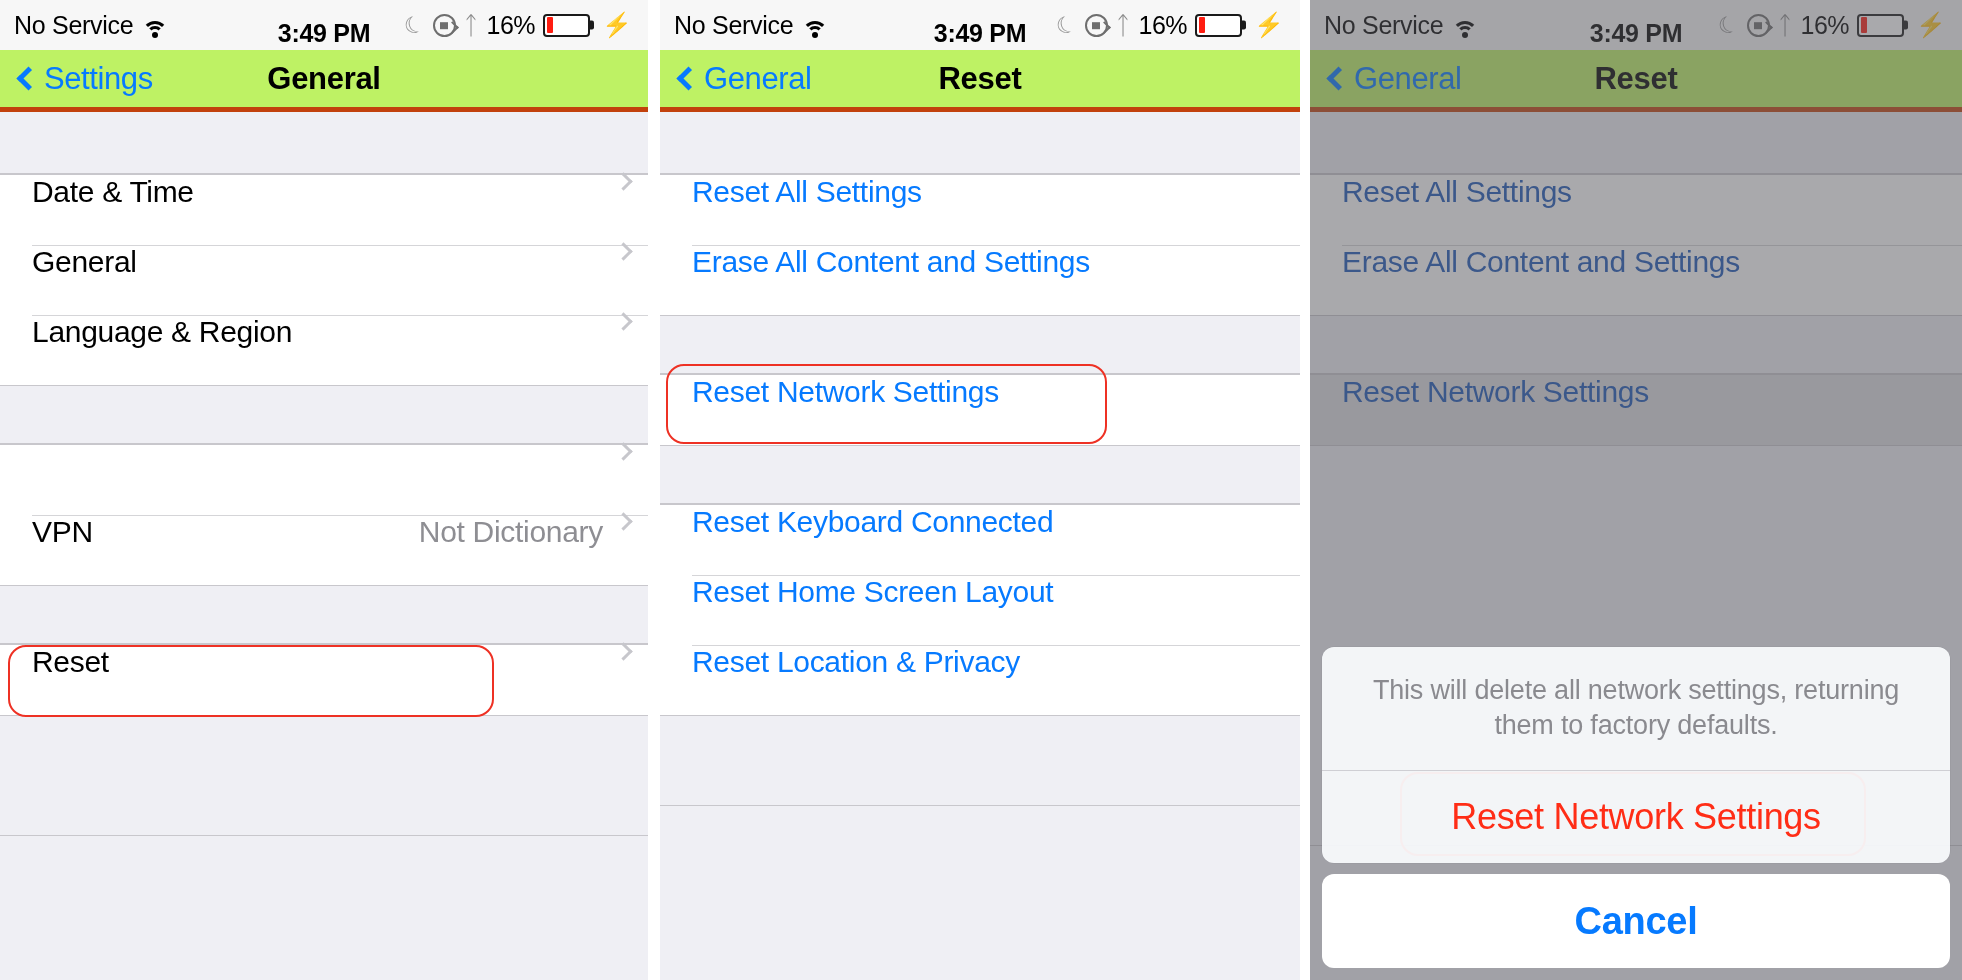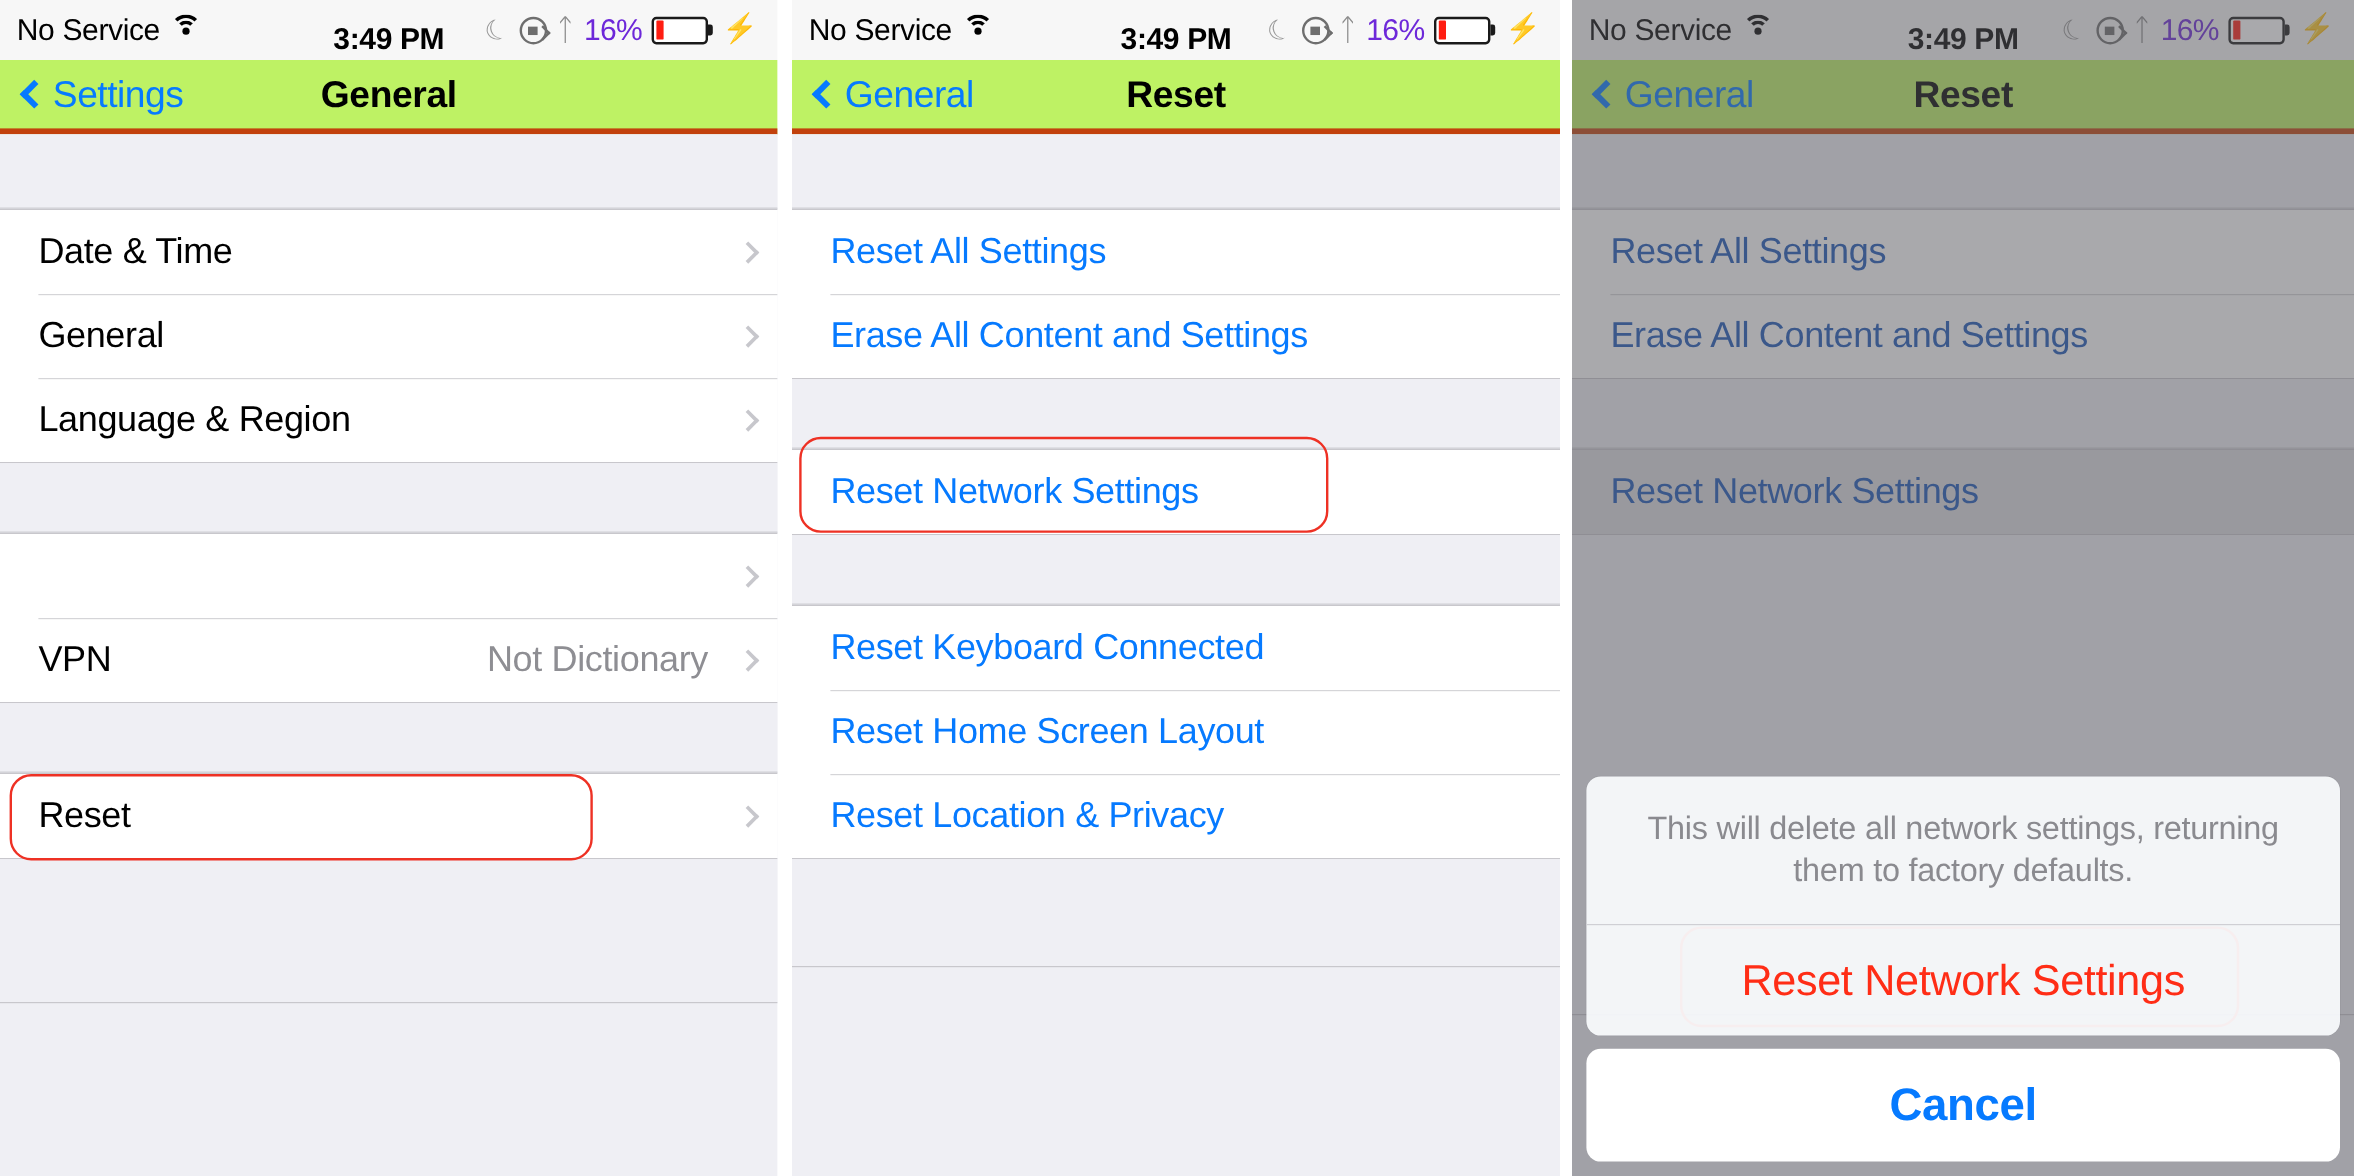--- a/index.html
+++ b/index.html
@@ -19,21 +19,21 @@
   .phone.p3 { width: 652px; }
 
   
   .statusbar {
     height: 50px; background: #f7f7f7;
     display: flex; align-items: center;
     padding: 0 16px 0 14px;
     position: relative;
     border-bottom: 0;
   }
-  .sb-left { display: flex; align-items: flex-start; gap: 9px; }
+  .sb-left { display: flex; align-items: flex-end; gap: 9px; }
   .sb-carrier { font-size: 25px; color: #000; letter-spacing: -0.3px; }
   .wifi-ico { display: inline-block; width: 26px; height: 20px; position: relative; }
   .wifi-ico i {
     position: absolute; border: 3.2px solid #000; border-bottom-color: transparent;
     border-left-color: transparent; border-right-color: transparent;
     border-radius: 50%; left: 50%; transform: translateX(-50%);
   }
   .wifi-ico i:nth-child(1) { width: 26px; height: 26px; top: 1px; }
   .wifi-ico i:nth-child(2) { width: 16px; height: 16px; top: 6px; }
   .wifi-ico i:nth-child(3) {
@@ -58,21 +58,21 @@
   .lock-ico::before {
     content: ""; position: absolute; width: 8px; height: 7px;
     background: #6e6e6e; left: 50%; top: 50%; transform: translate(-50%,-40%);
   }
   .lock-ico::after {
     content: ""; position: absolute; width: 7px; height: 7px;
     border-top: 2.2px solid #6e6e6e; border-right: 2.2px solid #6e6e6e;
     right: -3px; top: 7px; transform: rotate(45deg);
   }
   .bt-ico { font-size: 25px; color: #8c8c8c; line-height: 1; }
-  .sb-pct { font-size: 25px; color: #6d28d9; letter-spacing: -0.5px; }
+  .sb-pct { font-size: 25px; color: #000000; letter-spacing: -0.5px; }
   .battery {
     width: 47px; height: 23px; border: 2.4px solid #1a1a1a; border-radius: 4px;
     position: relative; display: inline-block; background: #fff;
   }
   .battery::after {
     content: ""; position: absolute; right: -6px; top: 50%;
     transform: translateY(-50%); width: 4px; height: 9px;
     background: #1a1a1a; border-radius: 0 2px 2px 0;
   }
   .battery .fill {
@@ -98,23 +98,23 @@
     position: absolute; left: 0; right: 0; text-align: center;
     font-size: 31px; font-weight: bold; color: #000; letter-spacing: -0.3px;
     pointer-events: none;
   }
 
   
   .tablebody { background: #efeff4; height: calc(980px - 112px); position: relative; }
   .spacer { background: #efeff4; border-bottom: 1px solid #c8c7cc; }
   .group { background: #ffffff; border-top: 1px solid #c8c7cc; border-bottom: 1px solid #c8c7cc; }
   .row {
-    height: 70px; display: flex; align-items: center;
+    height: 70px; display: flex; align-items: flex-start;
     padding-left: 32px; padding-right: 18px; position: relative;
-    background: #ffffff; cursor: pointer; gap: 13px;
+    background: #ffffff; cursor: pointer;
   }
   .row + .row::before {
     content: ""; position: absolute; left: 32px; right: 0; top: 0;
     height: 1px; background: #d5d5d8;
   }
   .row-label { font-size: 30px; color: #000; letter-spacing: -0.3px; }
   .row-label.blue { color: #067aff; }
   .row-value { margin-left: auto; font-size: 30px; color: #8e8e93; letter-spacing: -0.3px; }
   .chev-right {
     width: 13px; height: 13px; border-top: 3.4px solid #c7c7cc;

